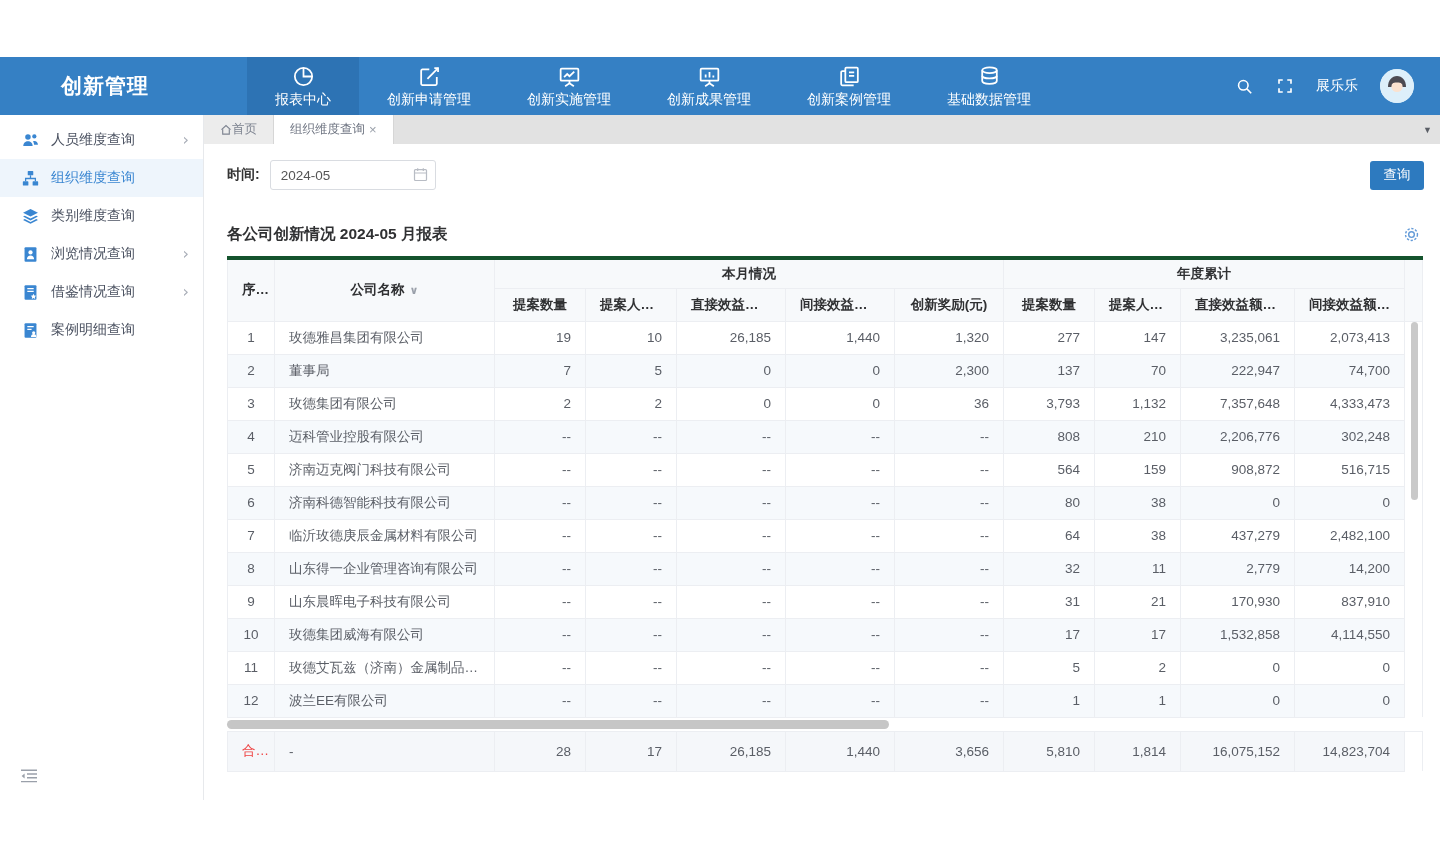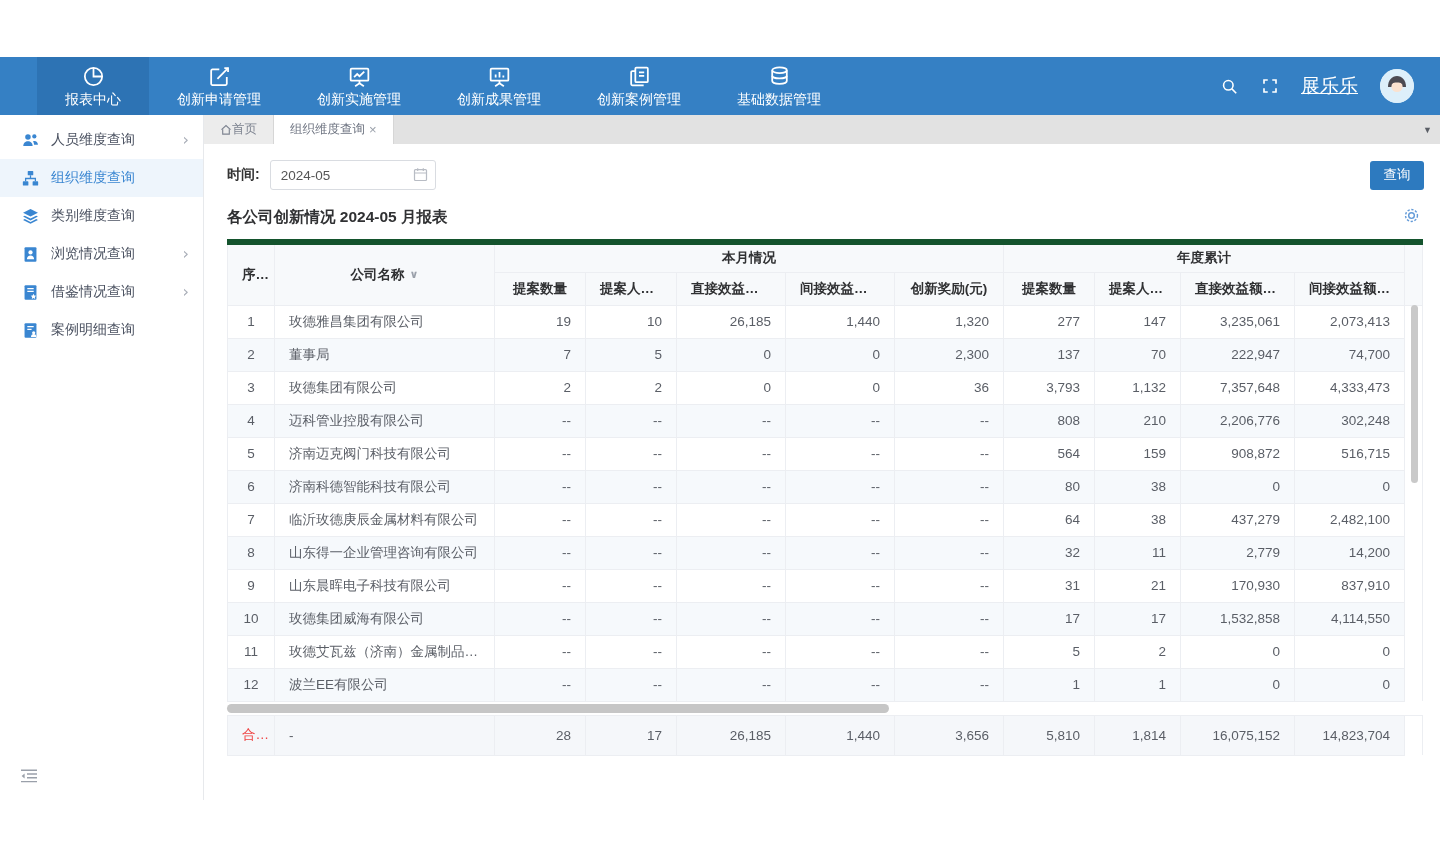--- a/index.html
+++ b/index.html
@@ -10,21 +10,21 @@
   
   .navbar { height:58px; background:#3580c4; display:flex; align-items:stretch; color:#fff; }
   .brand { width:210px; display:flex; align-items:center; justify-content:center; font-size:21px; font-weight:bold; letter-spacing:1px; }
   .nav-items { display:flex; align-items:stretch;padding-left:37px; }
   .nav-item { display:flex; flex-direction:column; align-items:center; justify-content:center; padding:0 28px; cursor:pointer; gap:2px; }
   .nav-item.active { background:#2d73b4; }
   .nav-item .nico { height:26px; display:flex; align-items:flex-end; }
   .nav-item .nlabel { font-size:14px; white-space:nowrap; }
   .nav-right { margin-left:auto; display:flex; align-items:center; gap:22px; padding-right:26px; }
   .nav-tool { display:flex; align-items:center; cursor:pointer; }
-  .nav-user { font-size:19px; cursor:pointer;text-decoration:underline; }
+  .nav-user { font-size:14px; cursor:pointer; }
   .avatar { width:34px; height:34px; border-radius:50%; background:#ddeffa; overflow:hidden; cursor:pointer; }
 
   
   .app-body { display:flex; height:685px; }
   .sidebar { width:204px; border-right:1px solid #e7e9ec; display:flex; flex-direction:column; background:#fff; padding-top:6px; }
   .side-item { height:38px; display:flex; align-items:center; padding:0 14px 0 22px; cursor:pointer; color:#4a5160; font-size:14px; gap:12px; }
   .side-item.active { background:#eef5fc; color:#3a86d1; }
   .side-item .sico { width:17px; height:17px; flex:0 0 17px; display:flex; align-items:center; justify-content:center; }
   .side-item .arrow { margin-left:auto; color:#a9aeb8; font-size:16px; line-height:1; font-family:"DejaVu Sans",sans-serif; }
   .collapse-wrap { margin-top:auto; padding:0 0 14px 20px; }
@@ -40,30 +40,30 @@
   .tab-caret { margin-left:auto; display:flex; align-items:center; padding:0 8px; font-size:9px; color:#5a5e66; cursor:pointer; }
 
   
   .content { padding:16px 12px 0 23px; position:relative; }
   .filter-row { display:flex; align-items:center; }
   .filter-label { font-size:14px; font-weight:bold; color:#333; margin-right:10px; }
   .time-box { position:relative; width:166px; }
   .time-input { width:166px; height:30px; border:1px solid #d9dce1; border-radius:3px; padding:0 30px 0 10px; font-size:13.5px; color:#555; font-family:"Liberation Sans","DejaVu Sans",sans-serif; outline:none; background:#fff; }
   .cal-icon { position:absolute; right:8px; top:7px; }
   .search-btn { margin-left:auto; margin-right:4px; width:54px; height:29px; background:#2d7abf; color:#fff; font-size:13.5px; border:none; border-radius:3px; cursor:pointer; font-family:"Liberation Sans","DejaVu Sans",sans-serif; }
-  .title-row { display:flex; align-items:flex-start; margin-top:17px; }
+  .title-row { display:flex; align-items:center; margin-top:34px; }
   .report-title { font-size:15.5px; font-weight:bold; color:#303133; }
   .gear-btn { margin-left:auto; margin-right:8px; cursor:pointer; display:flex; align-items:center; }
 
   
   .table-wrap { margin-top:11px; position:relative; width:1195px; }
   table.grid { border-collapse:collapse; table-layout:fixed; width:1195px; font-size:13.5px; }
   table.grid th, table.grid td { border-right:1px solid #eceef2; border-bottom:1px solid #eceef2; padding:0 14px; height:33px; white-space:nowrap; overflow:hidden; text-overflow:ellipsis; }
   table.grid th { background:#f7f9fb; color:#303133; font-weight:bold; text-align:center; }
-  table.grid tr.group-row th { height:30px; border-top:6px solid #14532d; }
+  table.grid tr.group-row th { height:30px; border-top:4px solid #14532d; }
   table.grid th:first-child, table.grid td:first-child { border-left:1px solid #eceef2; }
   td.c-seq { text-align:center; color:#5a5e66; }
   td.c-company { text-align:left; color:#5a5e66; }
   td.c-num { text-align:right; color:#5a5e66; }
   th.gutter, td.gutter { padding:0; }
   tbody td.gutter { background:#fff !important; border-bottom:none; }
   tbody tr:nth-child(even) td { background:#f6f9fc; }
   .th-company { display:inline-flex; align-items:center; gap:5px; }
   .col-chevron { color:#9aa0aa; font-size:11px; cursor:pointer; }
 
@@ -76,20 +76,21 @@
   td.total-label { text-align:center; color:#ef4444; }
   svg { display:block; }
 </style>
 </head>
 <body>
 
 <div class="page">
   <div class="top-gap"></div>
 
   <header class="navbar">
+    <div class="brand">创新管理</div>
     <nav class="nav-items">
       <div class="nav-item active">
         <span class="nico">
           <svg width="25" height="25" viewBox="0 0 24 24" fill="none" stroke="#fff" stroke-width="1.7">
               <circle cx="12" cy="12" r="8.3"></circle>
               <path d="M12 3.7 V12 H20.3"></path>
             </svg>
         </span>
         <span class="nlabel">报表中心</span>
       </div>

